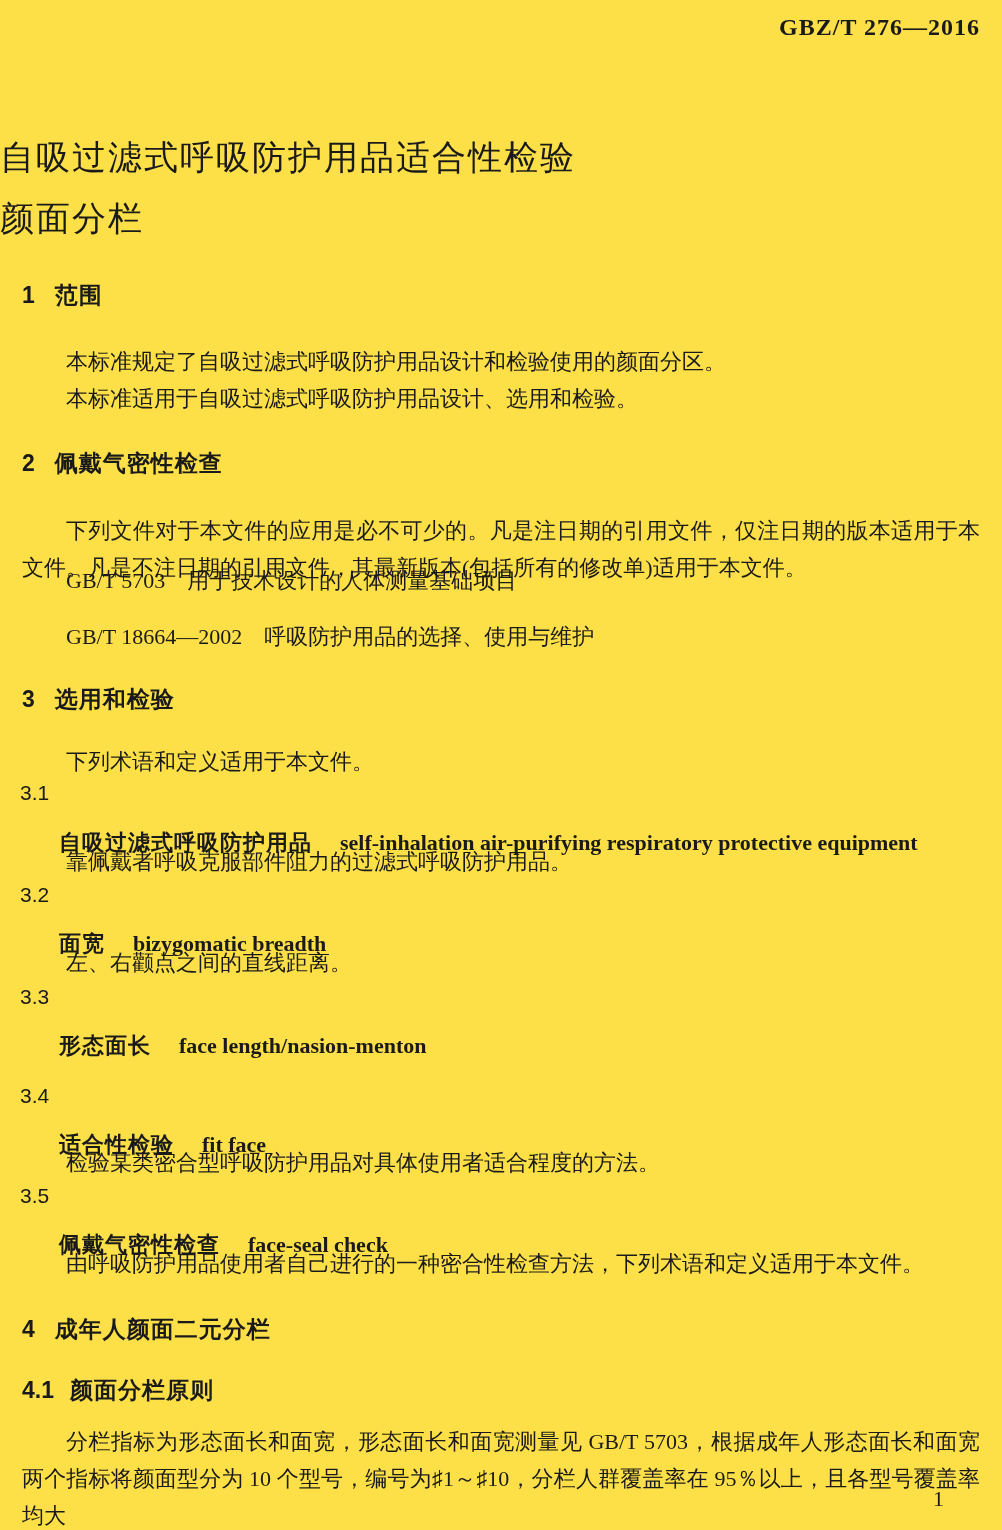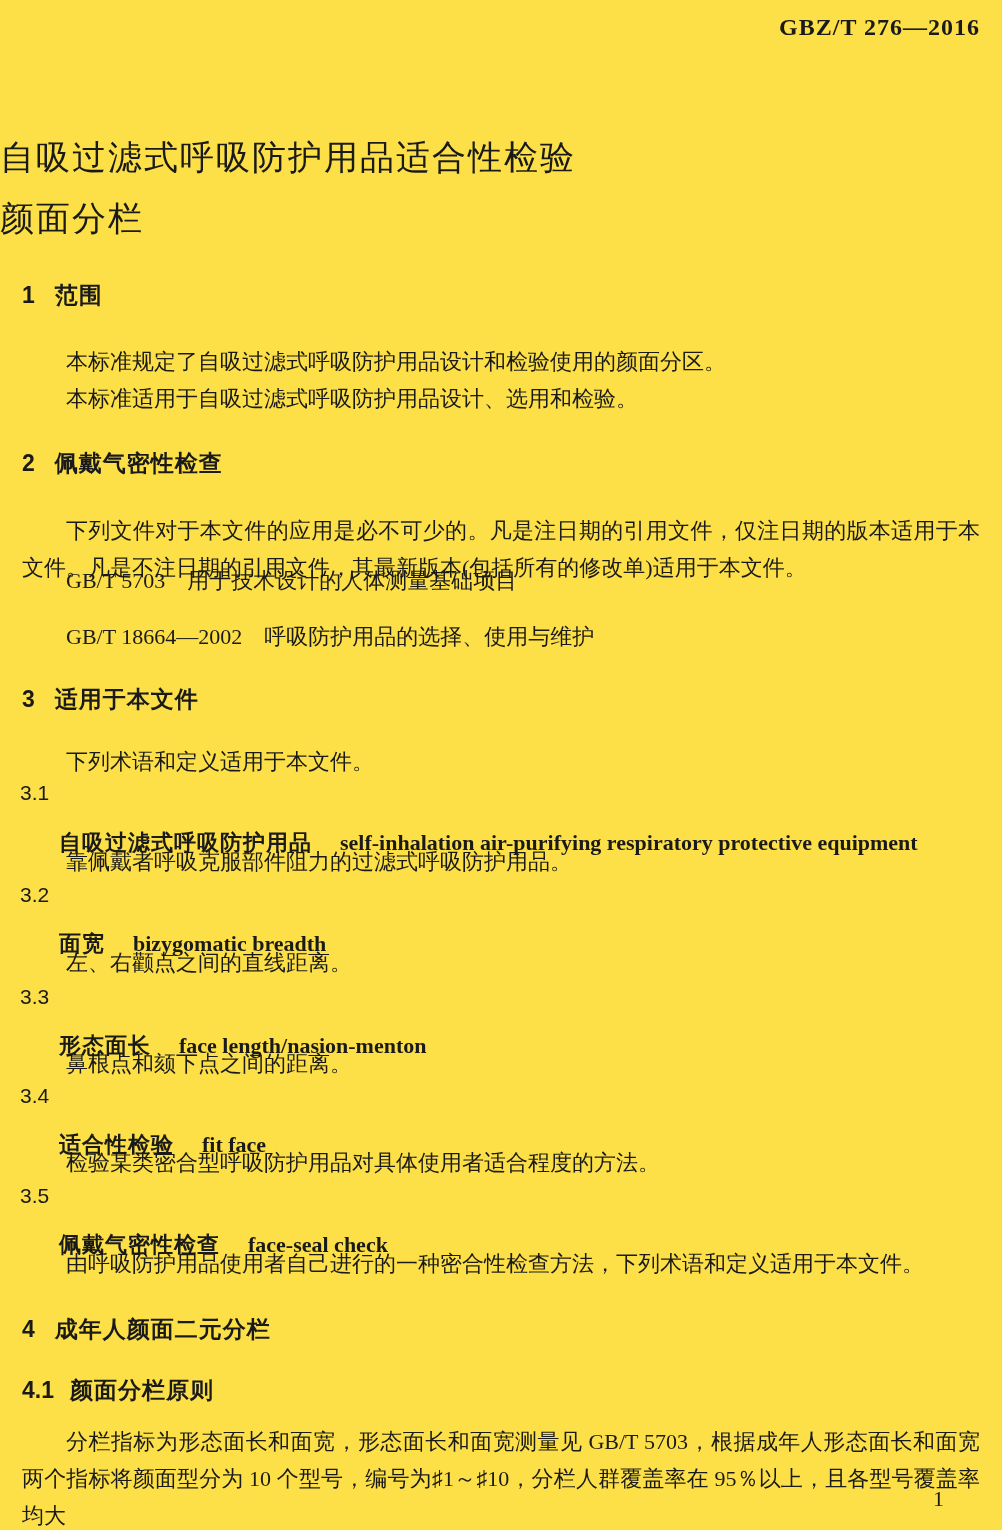--- a/index.html
+++ b/index.html
@@ -71,34 +71,33 @@
 
   <div class="sec-h" style="top:280px"><span class="sec-num">1</span><span>范围</span></div>
   <div class="body-line" style="top:349px">本标准规定了自吸过滤式呼吸防护用品设计和检验使用的颜面分区。</div>
   <div class="body-line" style="top:386px">本标准适用于自吸过滤式呼吸防护用品设计、选用和检验。</div>
 
   <div class="sec-h" style="top:448px"><span class="sec-num">2</span><span>佩戴气密性检查</span></div>
   <div class="para" style="top:512px">下列文件对于本文件的应用是必不可少的。凡是注日期的引用文件，仅注日期的版本适用于本文件。凡是不注日期的引用文件，其最新版本(包括所有的修改单)适用于本文件。</div>
   <div class="body-line" style="top:568px">GB/T 5703　用于技术设计的人体测量基础项目</div>
   <div class="body-line" style="top:624px">GB/T 18664—2002　呼吸防护用品的选择、使用与维护</div>
 
-  <div class="sec-h" style="top:684px"><span class="sec-num">3</span><span>适用于本文件</span></div>
+  <div class="sec-h" style="top:684px"><span class="sec-num">3</span><span>选用和检验</span></div>
   <div class="body-line" style="top:749px">下列术语和定义适用于本文件。</div>
 
   <div class="term-num" style="top:781px">3.1</div>
   <div class="term-line" style="top:814px"><span class="term-zh">自吸过滤式呼吸防护用品</span><span class="term-en">self-inhalation air-purifying respiratory protective equipment</span></div>
   <div class="body-line" style="top:849px">靠佩戴者呼吸克服部件阻力的过滤式呼吸防护用品。</div>
 
   <div class="term-num" style="top:883px">3.2</div>
   <div class="term-line" style="top:915px"><span class="term-zh">面宽</span><span class="term-en">bizygomatic breadth</span></div>
   <div class="body-line" style="top:950px">左、右颧点之间的直线距离。</div>
 
   <div class="term-num" style="top:985px">3.3</div>
   <div class="term-line" style="top:1017px"><span class="term-zh">形态面长</span><span class="term-en">face length/nasion-menton</span></div>
-  <div class="body-line" style="top:1051px">鼻根点和颏下点之间的距离。</div>
 
   <div class="term-num" style="top:1084px">3.4</div>
   <div class="term-line" style="top:1116px"><span class="term-zh">适合性检验</span><span class="term-en">fit face</span></div>
   <div class="body-line" style="top:1150px">检验某类密合型呼吸防护用品对具体使用者适合程度的方法。</div>
 
   <div class="term-num" style="top:1184px">3.5</div>
   <div class="term-line" style="top:1216px"><span class="term-zh">佩戴气密性检查</span><span class="term-en">face-seal check</span></div>
   <div class="body-line" style="top:1251px">由呼吸防护用品使用者自己进行的一种密合性检查方法，下列术语和定义适用于本文件。</div>
 
   <div class="sec-h" style="top:1314px"><span class="sec-num">4</span><span>成年人颜面二元分栏</span></div>

